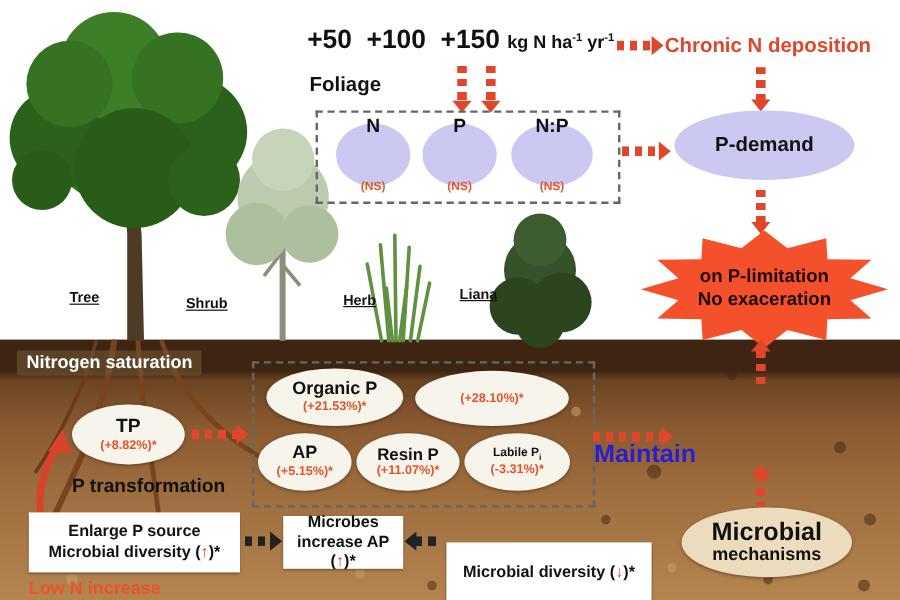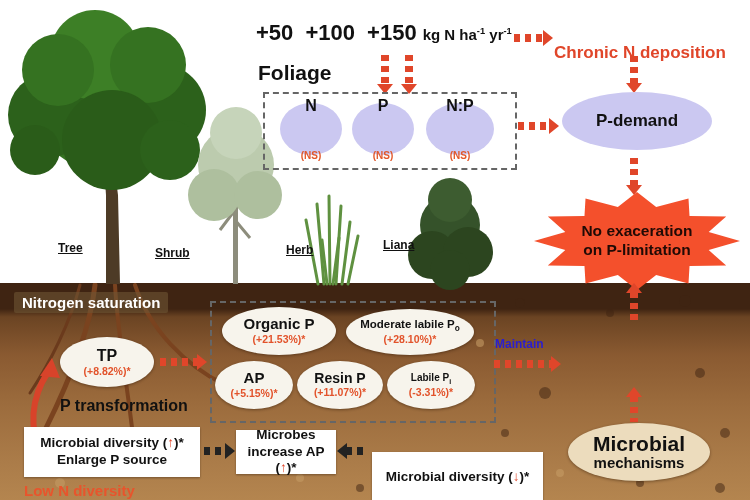--- a/index.html
+++ b/index.html
@@ -44,29 +44,29 @@
           50% 100%,40.7% 84.8%,25% 93.3%,24.5% 75.5%,6.7% 75%,15.2% 59.3%,0% 50%,
           15.2% 40.7%,6.7% 25%,24.5% 24.5%,25% 6.7%,40.7% 15.2%,50% 0%,59.3% 15.2%,
           75% 6.7%,75.5% 24.5%,93.3% 25%,84.8% 40.7%);}
   .star-line{font-weight:bold;font-size:15.5px;color:#200a05;line-height:1.2;}
 
   .big-rates{font-size:22px;font-weight:bold;word-spacing:6px;color:#111;}
   .units{font-size:15px;font-weight:bold;color:#111;margin-left:6px;}
   .sup{vertical-align:super;font-size:0.62em;}
   .sub{vertical-align:sub;font-size:0.72em;}
 
-  .red-text{color:#e0462a;font-weight:bold;margin-top:15px;}
+  .red-text{color:#e0462a;font-weight:bold;}
   .chronic{font-size:17px;}
-  .section-label{font-size:21px;font-weight:bold;color:#111;}
+  .section-label{font-size:17px;font-weight:bold;color:#111;}
   .plant-label{position:absolute;font-size:12px;font-weight:600;color:#111;text-decoration:underline;}
 
   .nsat{position:absolute;font-size:15px;font-weight:bold;color:#fff;
         background:rgba(110,85,52,.6);padding:2px 8px;border-radius:2px;}
 
-  .maintain{position:absolute;font-size:12px;font-weight:bold;color:#2a1ed0;}
+  .maintain{position:absolute;font-size:21px;font-weight:bold;color:#2a1ed0;margin-top:30px;}
 
   .mbox{position:absolute;background:#ffffff;display:flex;flex-direction:column;
         align-items:center;justify-content:center;text-align:center;
         font-size:13.5px;font-weight:bold;color:#111;line-height:1.25;
         box-shadow:0 1px 2px rgba(30,15,5,.4);}
   .mbox .red{color:#e0462a;}
 
   .bottom-label{position:absolute;font-size:15px;font-weight:bold;color:#e8542c;}
 
   svg{position:absolute;pointer-events:none;}
@@ -179,22 +179,22 @@
 
   <div class="ah right" style="left:518px;top:122px;width:32px"></div>
 
   <div class="ell lav" style="left:562px;top:92px;width:150px;height:58px">
     <div class="ell-label" style="font-size:17px">P-demand</div>
   </div>
 
   <div class="av down" style="left:630px;top:158px;height:28px"></div>
 
   <div class="star" style="left:534px;top:192px;width:206px;height:98px">
+    <div class="star-line">on P-limitation</div>
     <div class="star-line">No exaceration</div>
-    <div class="star-line">on P-limitation</div>
   </div>
 
   <div class="plant-label" style="left:58px;top:241px">Tree</div>
   <div class="plant-label" style="left:155px;top:246px">Shrub</div>
   <div class="plant-label" style="left:286px;top:243px">Herb</div>
   <div class="plant-label" style="left:383px;top:238px">Liana</div>
 
   <div class="nsat" style="left:14px;top:292px">Nitrogen saturation</div>
 
   <div class="ell soil-ell" style="left:60px;top:337px;width:94px;height:50px">
@@ -203,21 +203,20 @@
   </div>
   <div class="ah right" style="left:160px;top:358px;width:38px"></div>
 
   <div class="dash-box" style="left:210px;top:301px;width:282px;height:118px"></div>
 
   <div class="ell soil-ell" style="left:222px;top:307px;width:114px;height:48px">
     <div class="ell-label" style="font-size:15px">Organic P</div>
     <div class="ell-val">(+21.53%)*</div>
   </div>
   <div class="ell soil-ell" style="left:346px;top:309px;width:128px;height:46px">
-    <div class="ell-label sm"><span>Moderate labile P</span><span class="sub">o</span></div>
     <div class="ell-val">(+28.10%)*</div>
   </div>
   <div class="ell soil-ell" style="left:215px;top:361px;width:78px;height:48px">
     <div class="ell-label" style="font-size:15px">AP</div>
     <div class="ell-val">(+5.15%)*</div>
   </div>
   <div class="ell soil-ell" style="left:297px;top:361px;width:86px;height:48px">
     <div class="ell-label" style="font-size:14px">Resin P</div>
     <div class="ell-val">(+11.07%)*</div>
   </div>
@@ -233,37 +232,37 @@
   <div class="av up" style="left:630px;top:292px;height:32px"></div>
   <div class="av up" style="left:630px;top:396px;height:26px"></div>
 
   <div class="abs" style="left:60px;top:397px;font-size:16px;font-weight:bold">P transformation</div>
   <svg style="left:18px;top:352px" width="80" height="110" viewBox="0 0 80 110">
     <path d="M 24 106 Q 4 60 30 20" stroke="#d8432a" stroke-width="6" fill="none" stroke-linecap="round"></path>
     <polygon points="22,24 34,6 42,26" fill="#d8432a"></polygon>
   </svg>
 
   <div class="mbox" style="left:24px;top:427px;width:176px;height:50px">
+    <div>Enlarge P source</div>
     <div><span>Microbial diversity (</span><span class="red">↑</span><span>)*</span></div>
-    <div>Enlarge P source</div>
   </div>
 
   <div class="ah right" style="left:204px;top:447px;width:22px;--c:#222"></div>
 
   <div class="mbox" style="left:236px;top:430px;width:100px;height:44px">
     <div>Microbes</div>
     <div><span>increase AP (</span><span class="red">↑</span><span>)*</span></div>
   </div>
 
   <div class="ah left" style="left:346px;top:447px;width:22px;--c:#222"></div>
 
   <div class="mbox" style="left:372px;top:452px;width:171px;height:50px">
     <div><span>Microbial diversity (</span><span class="red">↓</span><span>)*</span></div>
   </div>
 
   <div class="ell" style="left:568px;top:423px;width:142px;height:58px;background:#ecdcbd;box-shadow:0 1px 3px rgba(40,20,5,.45)">
     <div class="ell-label" style="font-size:21px">Microbial</div>
     <div class="ell-label" style="font-size:15px">mechanisms</div>
   </div>
 
-  <div class="bottom-label" style="left:24px;top:482px">Low N diversity</div>
+  <div class="bottom-label" style="left:24px;top:482px">Low N increase</div>
 
 </div>
 
 </body></html>

